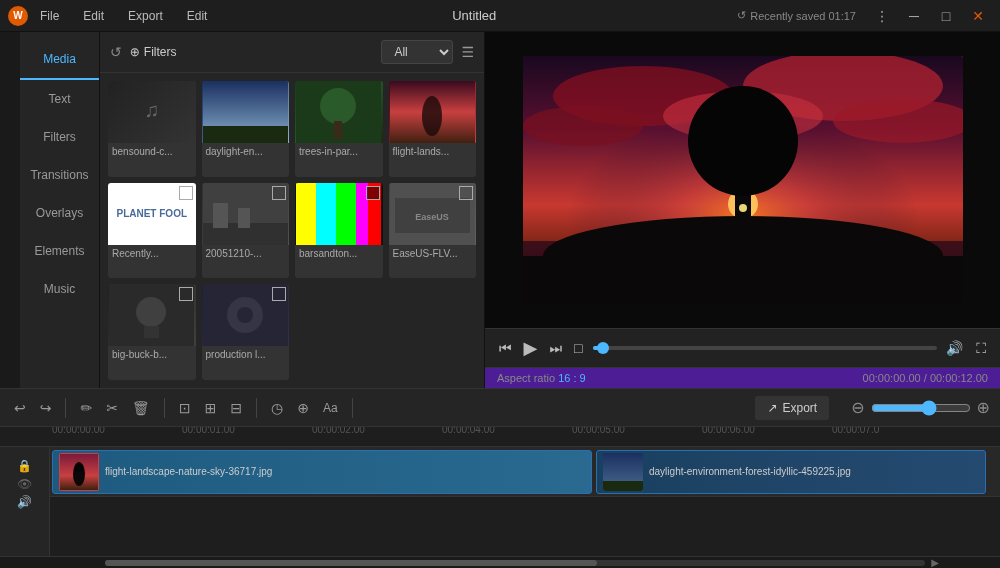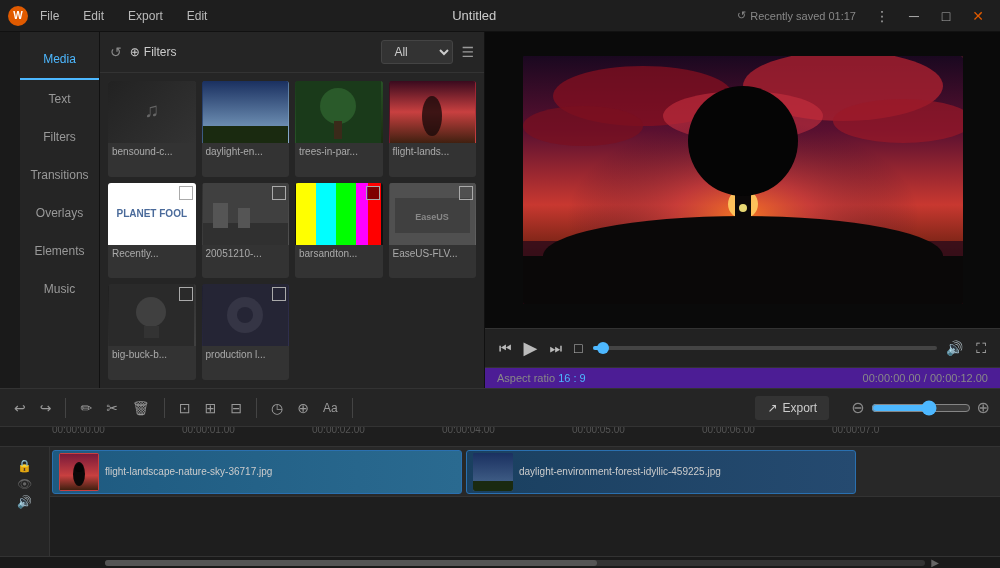--- a/index.html
+++ b/index.html
@@ -370,21 +370,21 @@
 
   <div id="timeline-tracks">
     <div id="track-controls">
       <span class="track-ctrl-btn" style="margin-top:8px;">🔒</span>
       <span class="track-ctrl-btn">👁</span>
       <span class="track-ctrl-btn">🔊</span>
     </div>
     <div id="track-area">
       <div class="video-track">
 
-        <div class="track-clip" style="width:410px; background: linear-gradient(to right, #1e5a80, #2a6a90);">
+        <div class="track-clip" style="width:540px; background: linear-gradient(to right, #1e5a80, #2a6a90);">
           <div class="clip-thumb clip1-thumb">
             <svg width="38" height="36" viewBox="0 0 38 36">
                 <defs>
                   <linearGradient id="ct1" x1="0" y1="0" x2="0" y2="1">
                     <stop offset="0%" stop-color="#7a1a3a"></stop>
                     <stop offset="60%" stop-color="#c84040"></stop>
                     <stop offset="100%" stop-color="#402010"></stop>
                   </linearGradient>
                 </defs>
                 <rect width="38" height="36" fill="url(#ct1)"></rect>

